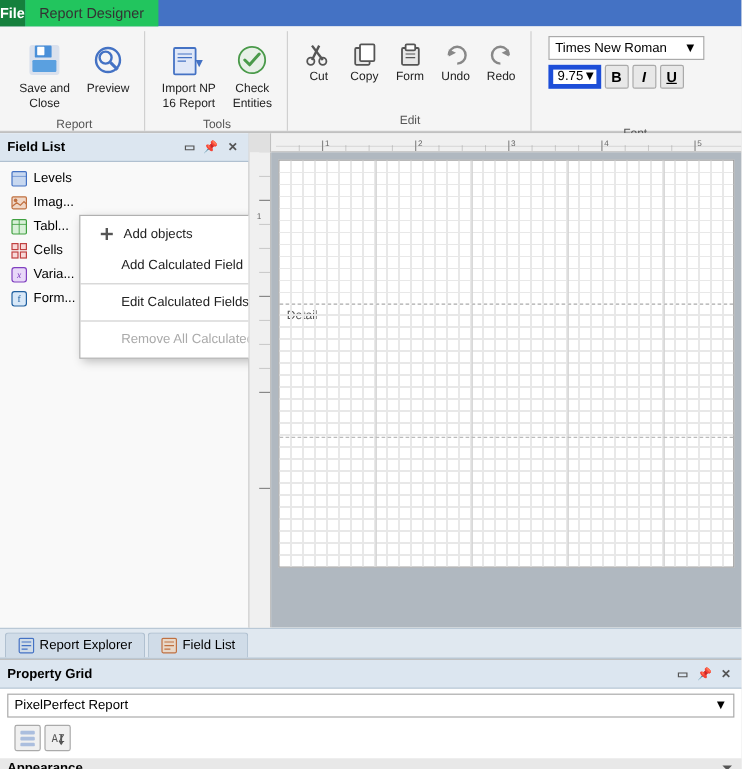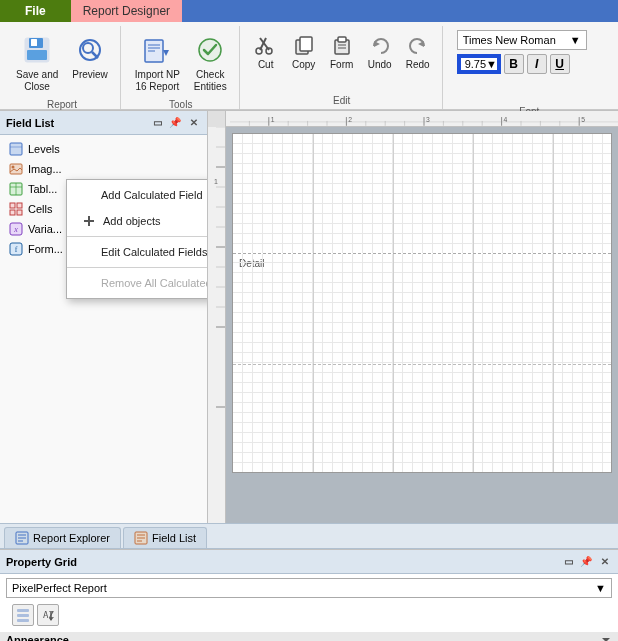--- a/index.html
+++ b/index.html
@@ -6,30 +6,30 @@
     body { font-family: 'Segoe UI', Arial, sans-serif; font-size: 11px; background: #f0f0f0; width: 618px; height: 641px; overflow: hidden; }
 
     
     .title-bar {
       display: flex;
       align-items: stretch;
       background: #4472c4;
       height: 22px;
     }
     .title-tab-file {
-      background: #4d7c0f;
+      background: #15803d;
       color: white;
       font-weight: bold;
-      padding: 3px 25px;
+      padding: 3px 0;
       font-size: 12px;
       display: flex;
       align-items: center;
     }
     .title-tab-report {
-      background: #fca5a5;
+      background: #22c55e;
       color: #333;
       padding: 3px 12px;
       font-size: 12px;
       display: flex;
       align-items: center;
     }
 
     
     .ribbon {
       background: #f5f5f5;
@@ -604,31 +604,31 @@
           <svg width="14" height="14" viewBox="0 0 14 14">
               <rect x="1" y="1" width="12" height="12" rx="2" fill="#d8e8f8" stroke="#2060a0" stroke-width="1"></rect>
               <text x="7" y="10" text-anchor="middle" font-size="8" fill="#2060a0" font-family="serif">f</text>
             </svg>
         </div>
         <span>Form...</span>
       </div>
 
       <div class="context-menu">
         <div class="ctx-item">
-          <div class="ctx-arrow" style="width:14px;"></div>
-          <span>Add Calculated Field</span>
-        </div>
-        <div class="ctx-item">
           <div class="ctx-arrow">
             <svg width="14" height="14" viewBox="0 0 14 14">
                 <rect x="2" y="6" width="10" height="2" fill="#555"></rect>
                 <rect x="6" y="2" width="2" height="10" fill="#555"></rect>
               </svg>
           </div>
           <span>Add objects</span>
+        </div>
+        <div class="ctx-item">
+          <div class="ctx-arrow" style="width:14px;"></div>
+          <span>Add Calculated Field</span>
         </div>
         <div class="ctx-separator"></div>
         <div class="ctx-item">
           <div class="ctx-arrow" style="width:14px;"></div>
           <span>Edit Calculated Fields...</span>
         </div>
         <div class="ctx-separator"></div>
         <div class="ctx-item disabled">
           <div class="ctx-arrow" style="width:14px;"></div>
           <span>Remove All Calculated Fields</span>

